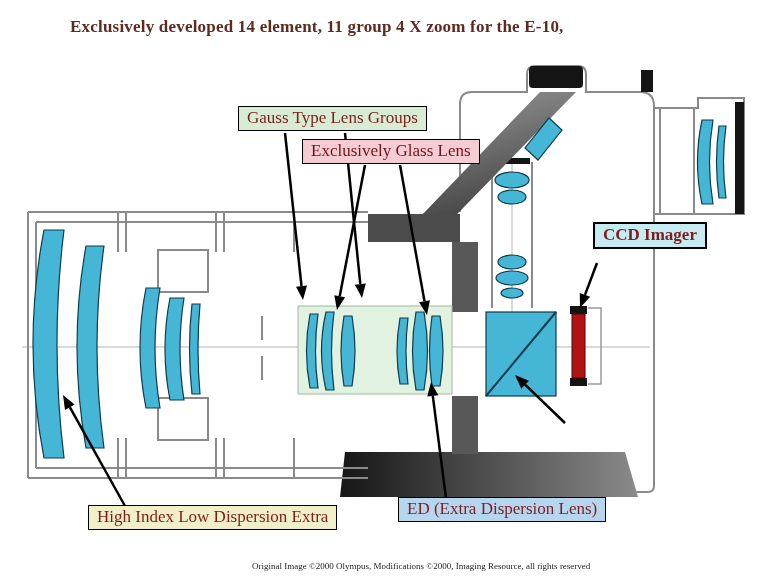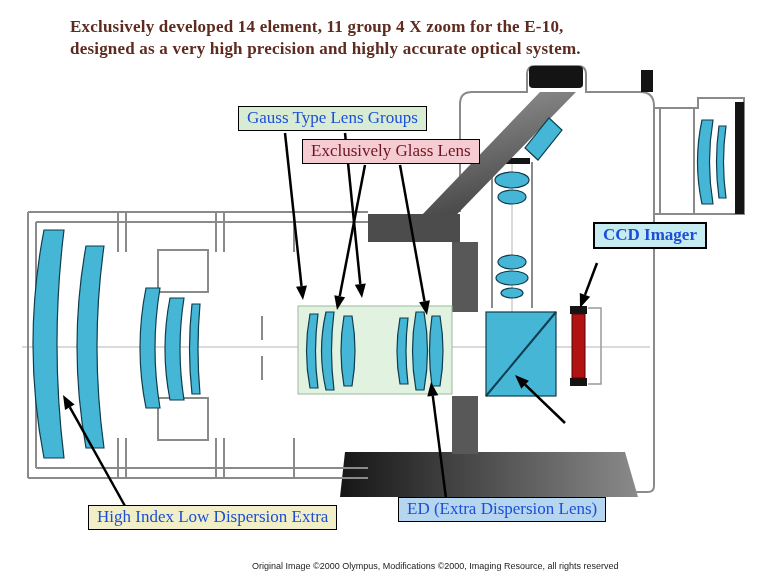--- a/index.html
+++ b/index.html
@@ -4,32 +4,32 @@
 <style>
   html,body { margin:0; padding:0; background:#ffffff; }
   .page { position:relative; width:765px; height:579px; background:#fff; overflow:hidden;
           font-family:"Liberation Serif", serif; }
   .page svg { position:absolute; left:0; top:0; }
 
   .title { position:absolute; left:70px; top:16px; font-size:17px; font-weight:bold;
            color:var(--title-text,#5e2b1f); line-height:22px; letter-spacing:.2px; }
 
   .lbl { position:absolute; border:1px solid var(--label-border,#000);
-         font-size:17px; padding:1px 8px 2px; color:#1d4ed8; white-space:nowrap; z-index:5; }
+         font-size:17px; padding:1px 8px 2px; color:#7f1d1d; white-space:nowrap; z-index:5; }
   .lbl-gauss      { left:238px; top:106px; background:var(--gauss-bg,#d8ecd4); }
   .lbl-aspherical { left:302px; top:139px; background:var(--aspherical-bg,#f5ccd2);
                     color:var(--aspherical-text,#6e1420); }
   .lbl-ccd        { left:593px; top:222px; background:var(--ccd-bg,#c6ecf2);
                     border-width:2px; font-weight:bold; }
   .lbl-beam       { left:528px; top:422px; background:var(--beam-bg,#cdf0f2); border-width:2px; }
   .lbl-high       { left:88px;  top:505px; background:var(--high-index-bg,#f0efc8); }
   .lbl-ed         { left:398px; top:497px; background:var(--ed-bg,#b5d6ee); }
 
   .footer { position:absolute; left:252px; top:561px; font-size:9px;
-            font-family:Liberation Sans, sans-serif; color:#222; }
+            font-family:Liberation Serif, serif; color:#222; }
 
   
   .axis { stroke:#b5b5b5; stroke-width:1; }
   .outline line, .outline path, .outline rect { stroke:var(--body-outline,#8a8a8a);
             stroke-width:2; fill:none; }
   .outline-thin { stroke:#9a9a9a; stroke-width:1.5; fill:none; }
   .lens path, .lens ellipse, .lens polygon, .lens rect, rect.lens
         { fill:var(--lens-fill,#45b6d6); stroke:var(--lens-stroke,#0e3d4d); stroke-width:1.2; }
   .gauss-region { fill:var(--gauss-region-fill,#e2f2e0); stroke:#9cb99c; stroke-width:1; }
   .prism-diag { stroke:#0e3d4d; stroke-width:2; }
@@ -39,21 +39,20 @@
   .arrowline line { stroke:#000; stroke-width:2.5; }
   .arrowline polygon { fill:#000; stroke:none; }
 </style>
 </head>
 <body>
 
 <div class="page">
 
   <div class="title">
     <div>Exclusively developed  14 element, 11 group  4 X zoom for the E-10,</div>
-    <div>designed as a very high precision and highly accurate optical system.</div>
   </div>
 
   <svg width="765" height="579" viewBox="0 0 765 579">
     <defs>
       <linearGradient id="gDiag" x1="0" y1="0" x2="0.3" y2="1">
         <stop offset="0" stop-color="#9a9a9a"></stop>
           <stop offset="1" stop-color="#3a3a3a"></stop>
       </linearGradient>
       <linearGradient id="gBottom" x1="0" y1="0" x2="1" y2="0">
         <stop offset="0" stop-color="#161616"></stop>

